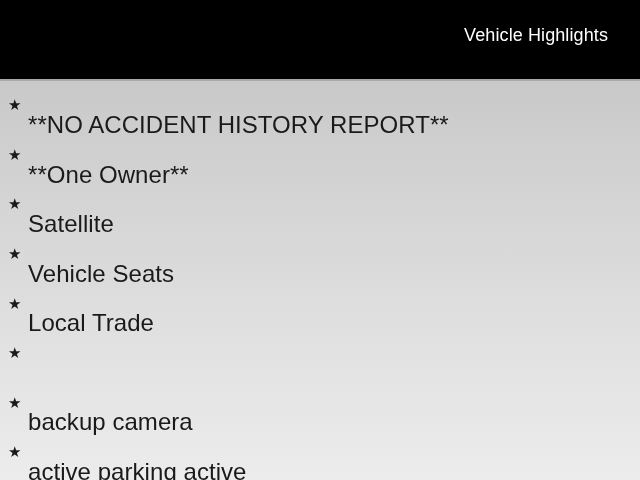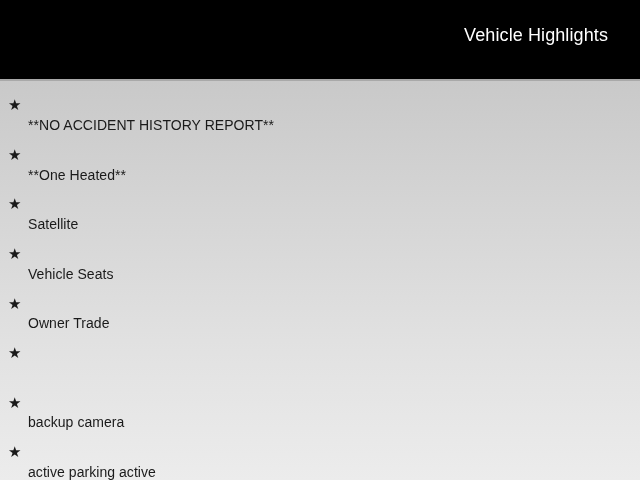--- a/index.html
+++ b/index.html
@@ -69,21 +69,21 @@
     width: 20px;
     min-width: 20px;
     font-size: 15px;
     line-height: 1;
     color: #1a1a1a;
     text-align: left;
     display: inline-block;
     transform: translateY(-1px);
   }
   .highlight-label {
-    font-size: 14px;
+    font-size: 24px;
     color: #1a1a1a;
     line-height: 1.2;
     white-space: nowrap;
     letter-spacing: 0.05px;
     margin-top: 39px;
   }
 </style>
 </head>
 <body>
 
@@ -98,36 +98,36 @@
   <div class="highlights-panel">
     <ul class="highlights-list">
 
       <li class="highlight-item">
         <span class="bullet-star">★</span>
         <span class="highlight-label">**NO ACCIDENT HISTORY REPORT**</span>
       </li>
 
       <li class="highlight-item">
         <span class="bullet-star">★</span>
-        <span class="highlight-label">**One Heated**</span>
+        <span class="highlight-label">**One Owner**</span>
       </li>
 
       <li class="highlight-item">
         <span class="bullet-star">★</span>
         <span class="highlight-label">Satellite</span>
       </li>
 
       <li class="highlight-item">
         <span class="bullet-star">★</span>
         <span class="highlight-label">Vehicle Seats</span>
       </li>
 
       <li class="highlight-item">
         <span class="bullet-star">★</span>
-        <span class="highlight-label">Owner Trade</span>
+        <span class="highlight-label">Local Trade</span>
       </li>
 
       <li class="highlight-item">
         <span class="bullet-star">★</span>
       </li>
 
       <li class="highlight-item">
         <span class="bullet-star">★</span>
         <span class="highlight-label">backup camera</span>
       </li>

